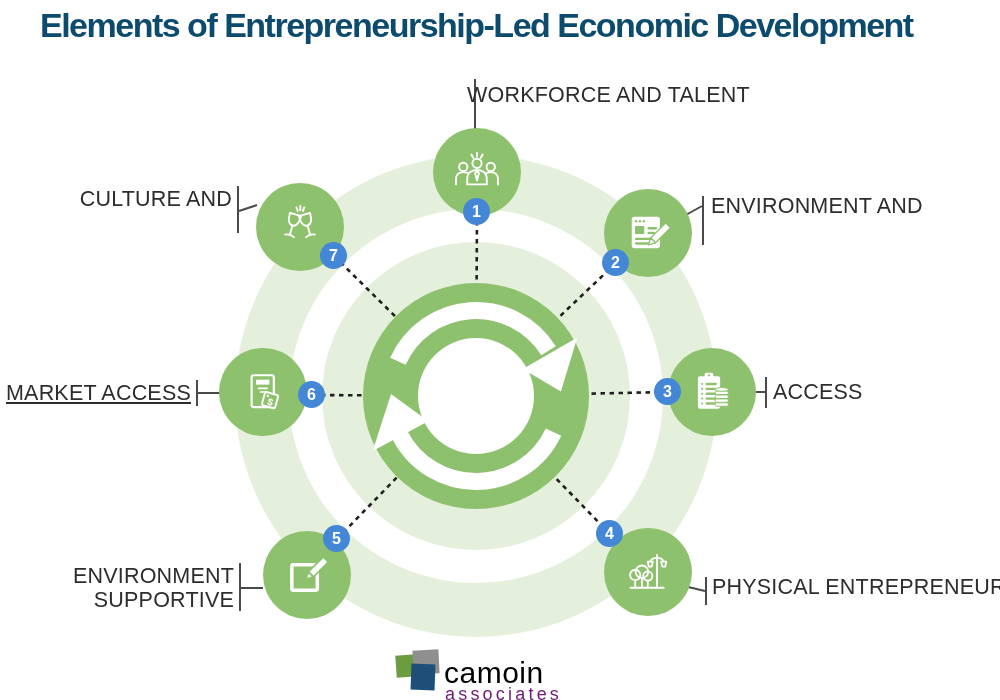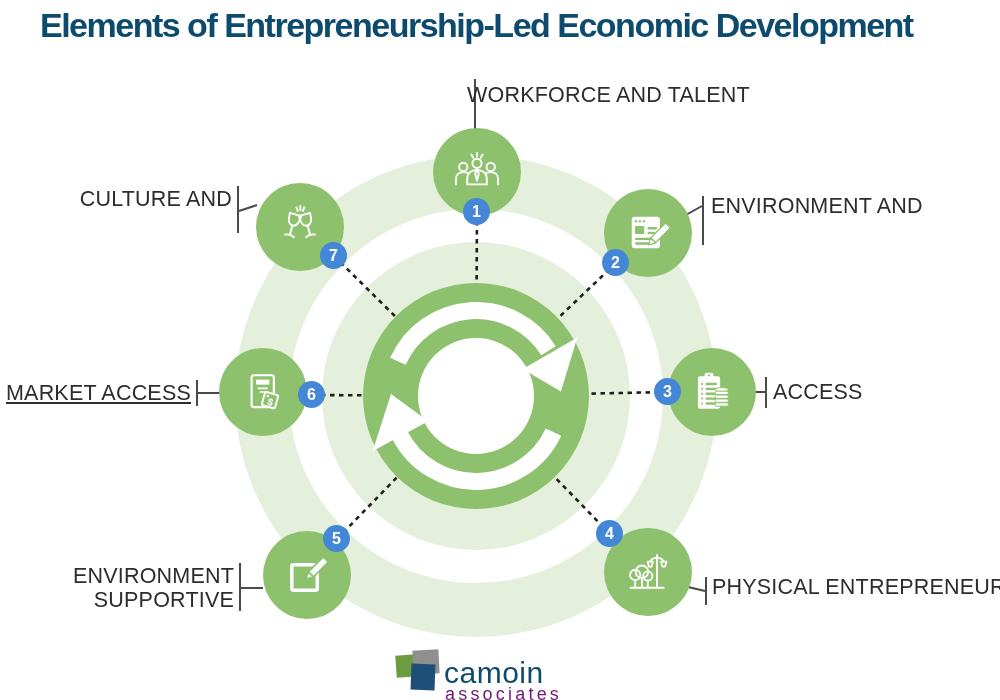--- a/index.html
+++ b/index.html
@@ -26,21 +26,21 @@
     display:flex;align-items:center;justify-content:center;
     z-index:5;
   }
   .lbl{
     position:absolute;font-size:21.5px;line-height:24px;color:#2d2d2d;
     white-space:nowrap;letter-spacing:.2px;z-index:6;
   }
   .lbl.r{text-align:right;}
   .logo{position:absolute;left:395px;top:648px;width:175px;height:50px;}
   .logo .sq{position:absolute;}
-  .logo .nm{position:absolute;left:49px;top:8px;font-size:30px;color:#0c4a6e;letter-spacing:.5px;}
+  .logo .nm{position:absolute;left:49px;top:8px;font-size:30px;color:#000000;letter-spacing:.5px;}
   .logo .sub{position:absolute;left:50px;top:36px;font-size:18px;color:#701a75;letter-spacing:3.2px;}
 </style>
 </head>
 <body>
 
 <div class="title">Elements of Entrepreneurship-Led Economic Development</div>
 
 <svg id="bg" width="1000" height="700" viewBox="0 0 1000 700">
   <g>
     <circle cx="476" cy="396" r="241" style="fill:var(--ring-green,#E4F0DB)"></circle>

